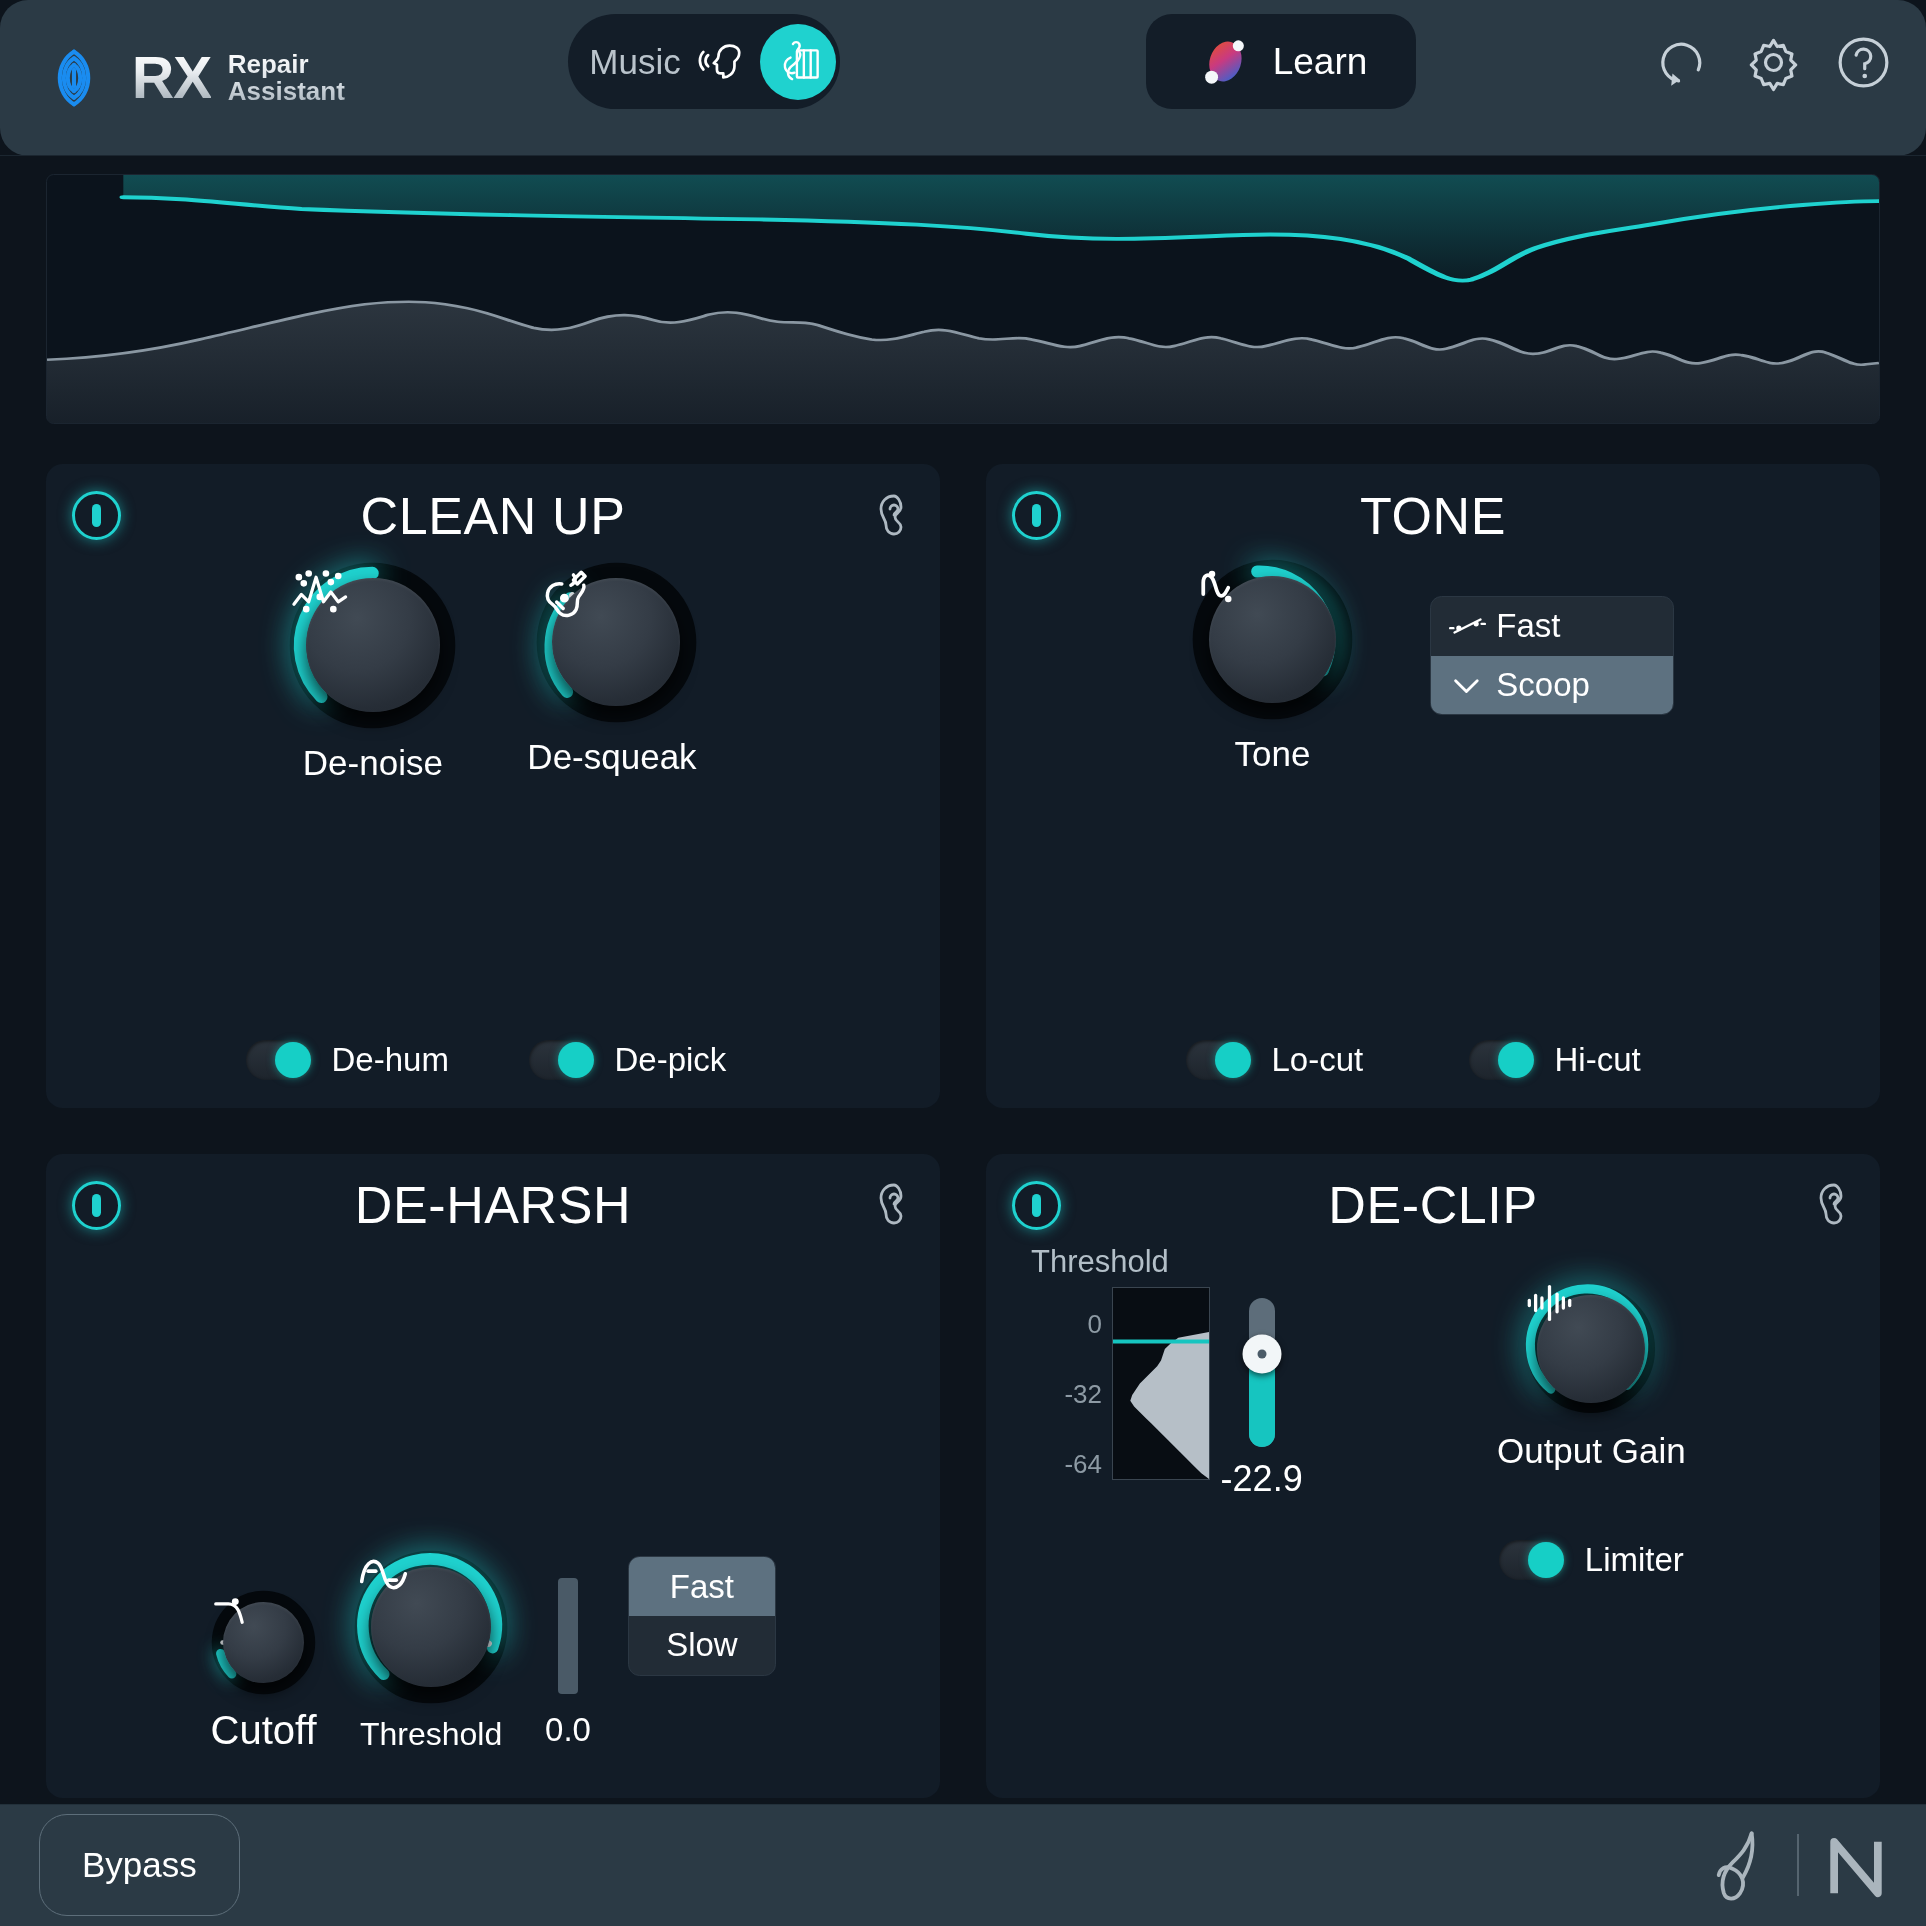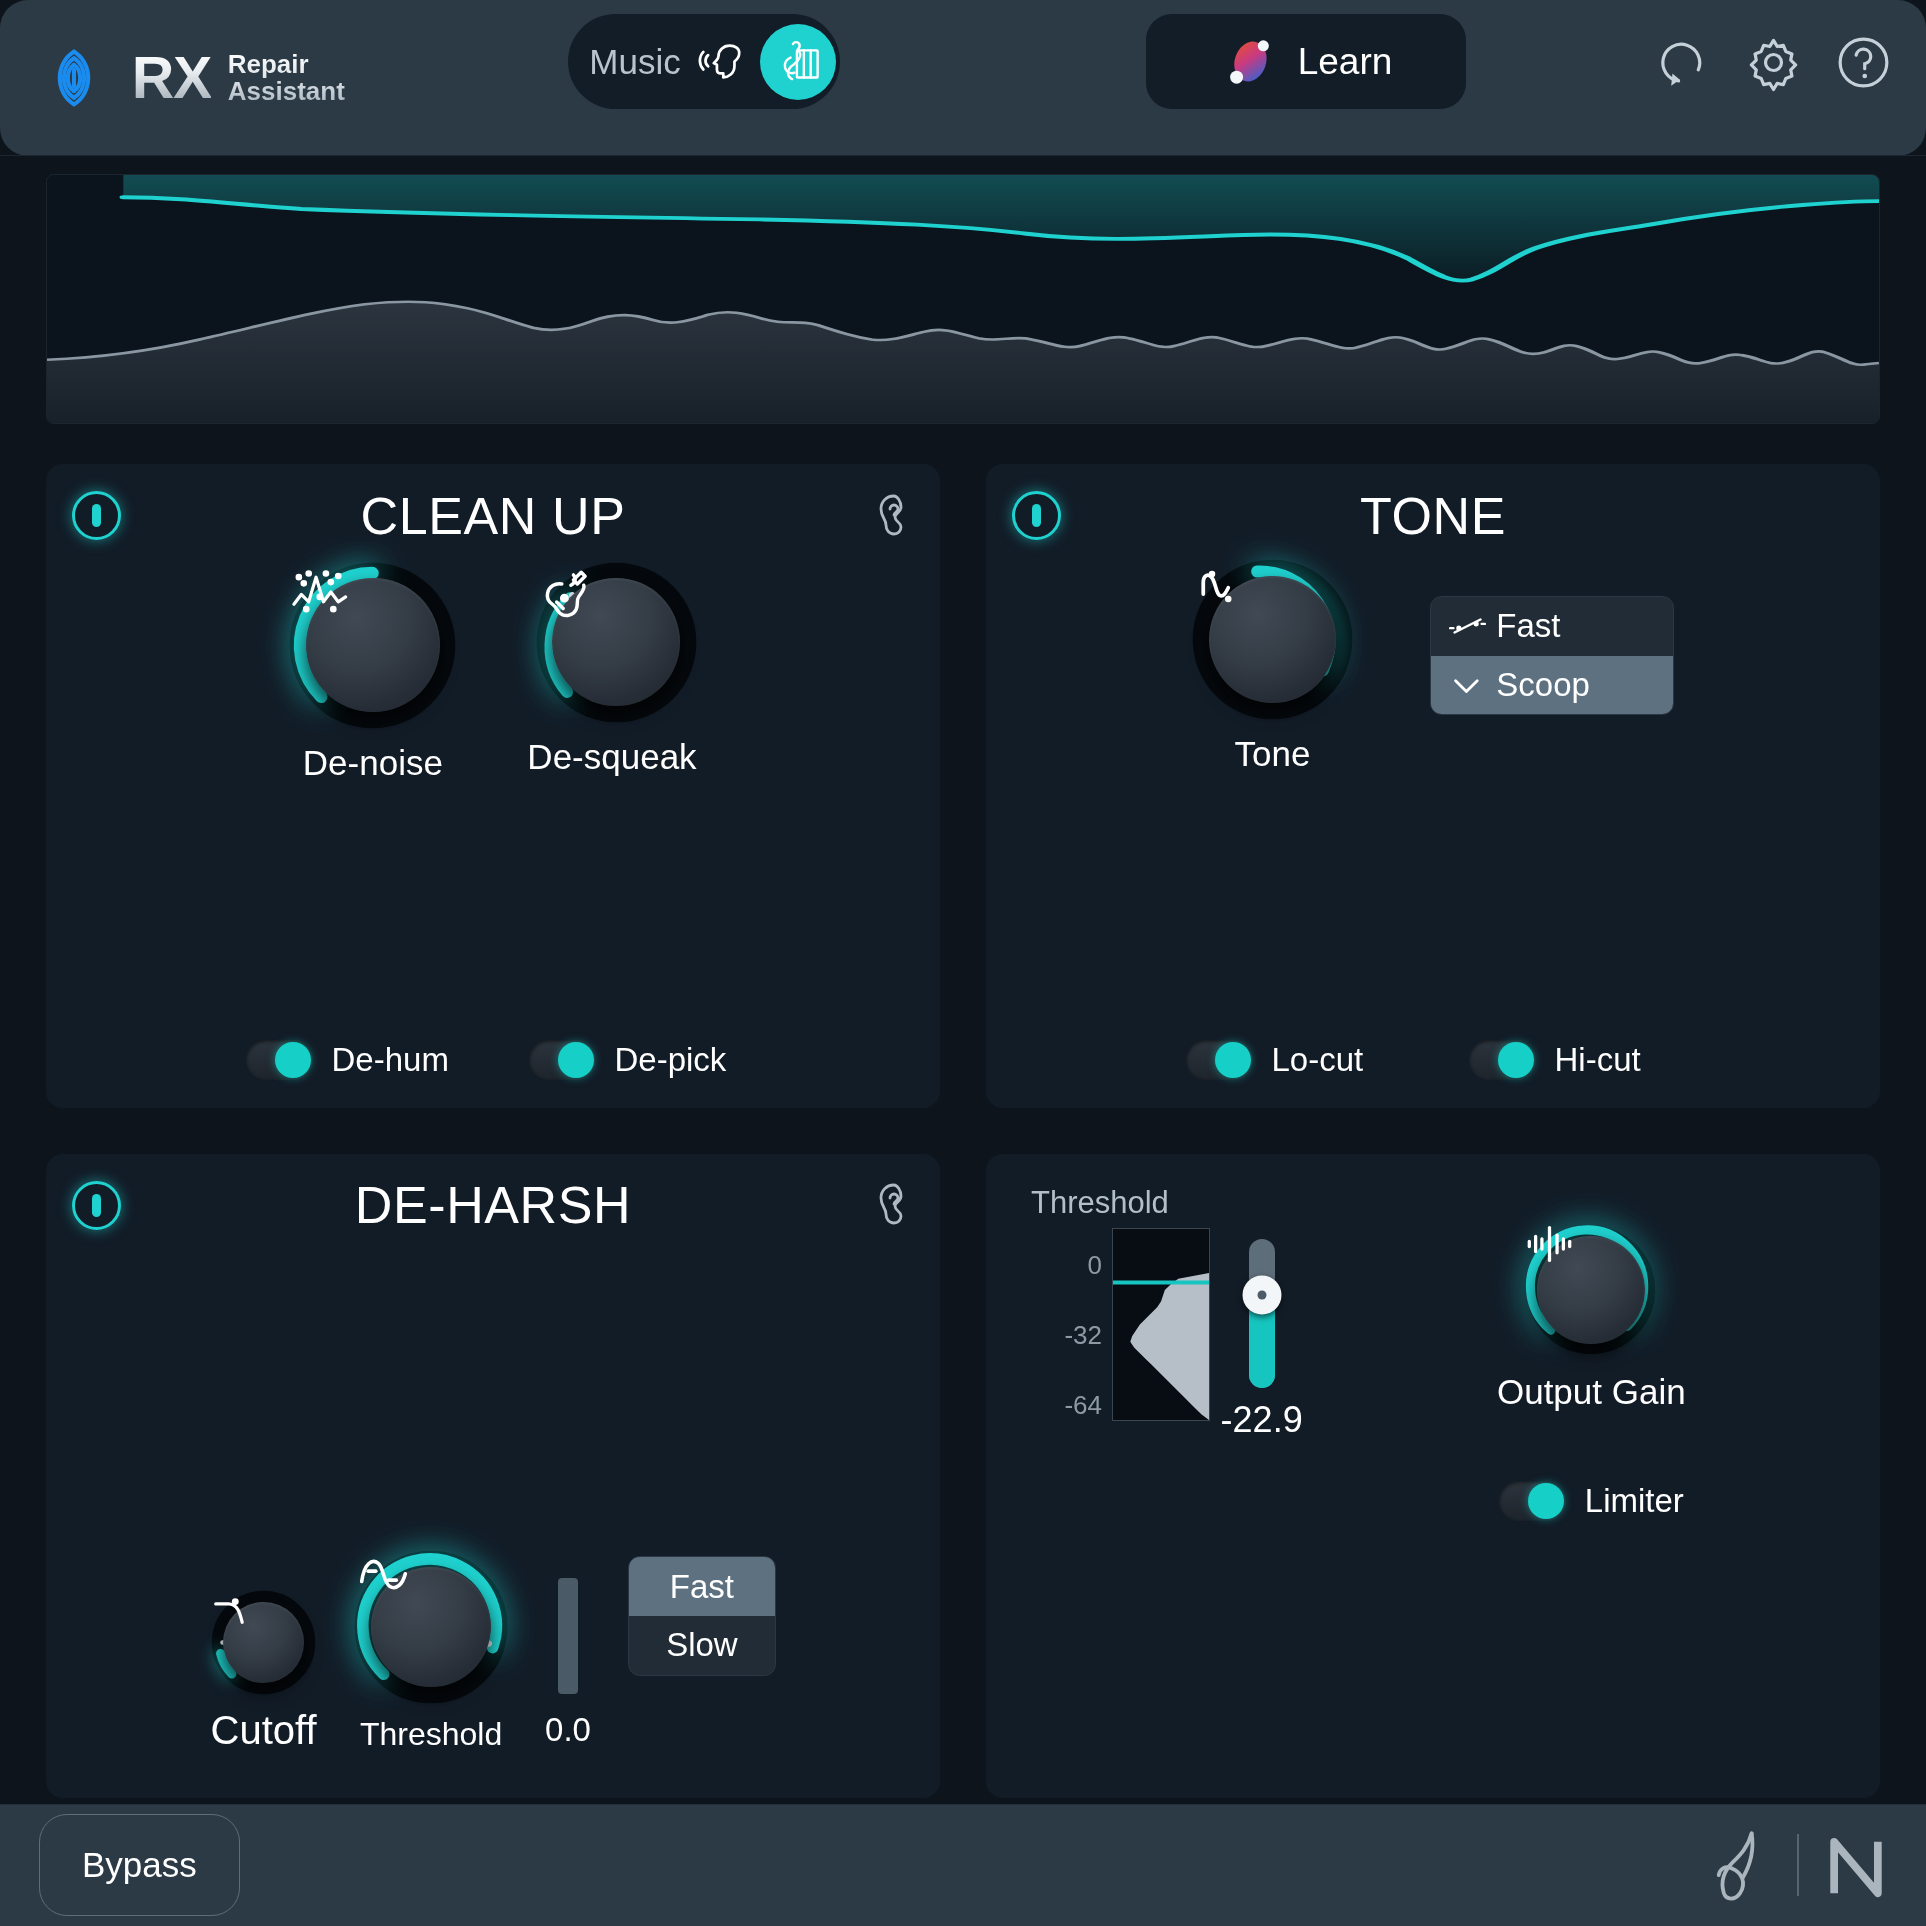--- a/index.html
+++ b/index.html
@@ -55,21 +55,21 @@
   }
   .mode-opt {
     width: 76px; height: 76px; border-radius: 38px;
     display:flex; align-items:center; justify-content:center;
     flex: 0 0 auto;
   }
   .mode-opt.selected { background:#1fd2cf; }
 
   .learn-btn {
     position:absolute; left: 1146px; top: 14px;
-    height: 95px; width: 320px;
+    height: 95px; width: 270px;
     background:#131d28; border-radius: 26px;
     display:flex; align-items:center; justify-content:center; gap: 19px;
   }
   .learn-orb { width: 59px; height: 59px; border-radius:50%; position:relative; overflow:visible;}
   .learn-label { font-size: 37px; color: #ffffff; }
 
   .hdr-icons {
     position:absolute; right: 33px; top: 33px;
     display:flex; align-items:center; gap: 31px;
   }
@@ -530,20 +530,30 @@
             </div>
             <div class="seg-item center">
               <span>Slow</span>
             </div>
           </div>
         </div>
       </div>
     </div>
 
     <div class="panel">
+      <div class="panel-head">
+        <div class="pwr">
+            <i></i>
+          </div>
+        <div class="panel-title">DE-CLIP</div>
+        <svg class="ear" viewBox="0 0 40 48" fill="none" stroke="#aeb9c2" stroke-width="2.8" stroke-linecap="round">
+          <path d="M20 4c-8 0-13 6-13 13 0 8 5 10 5 16 0 5 3 9 8 9 4 0 7-3 7-7 0-5-6-5-6-10 0-4 6-4 6-10 0-6-4-11-7-11z"></path>
+          <path d="M16 17a4 4 0 0 1 8 0c0 3-4 3-4 6"></path>
+        </svg>
+      </div>
 
       <div class="panel-body">
         <div style="display:flex; gap:26px; margin-top:9px;">
 
           <div style="flex:0 0 auto; display:flex; flex-direction:column; gap:7.7px; padding-left:19px">
             <div class="thr-label">Threshold</div>
             <div style="display:flex; align-items:flex-start; gap:10.3px">
               <div class="hist-scale" style="height:193px; padding-top:22px; width:71px">
                 <span>0</span>
                 <span>-32</span>

